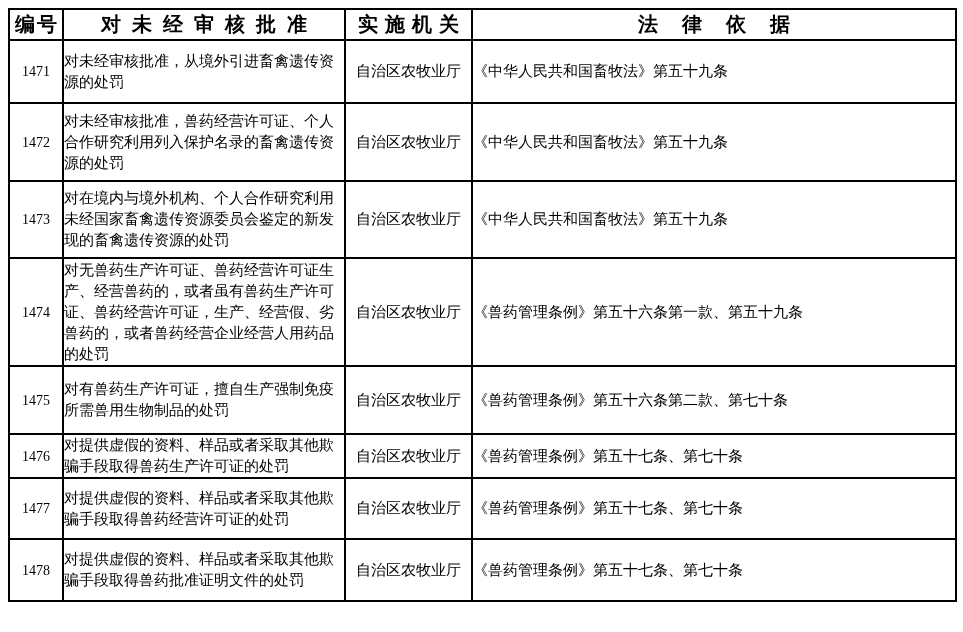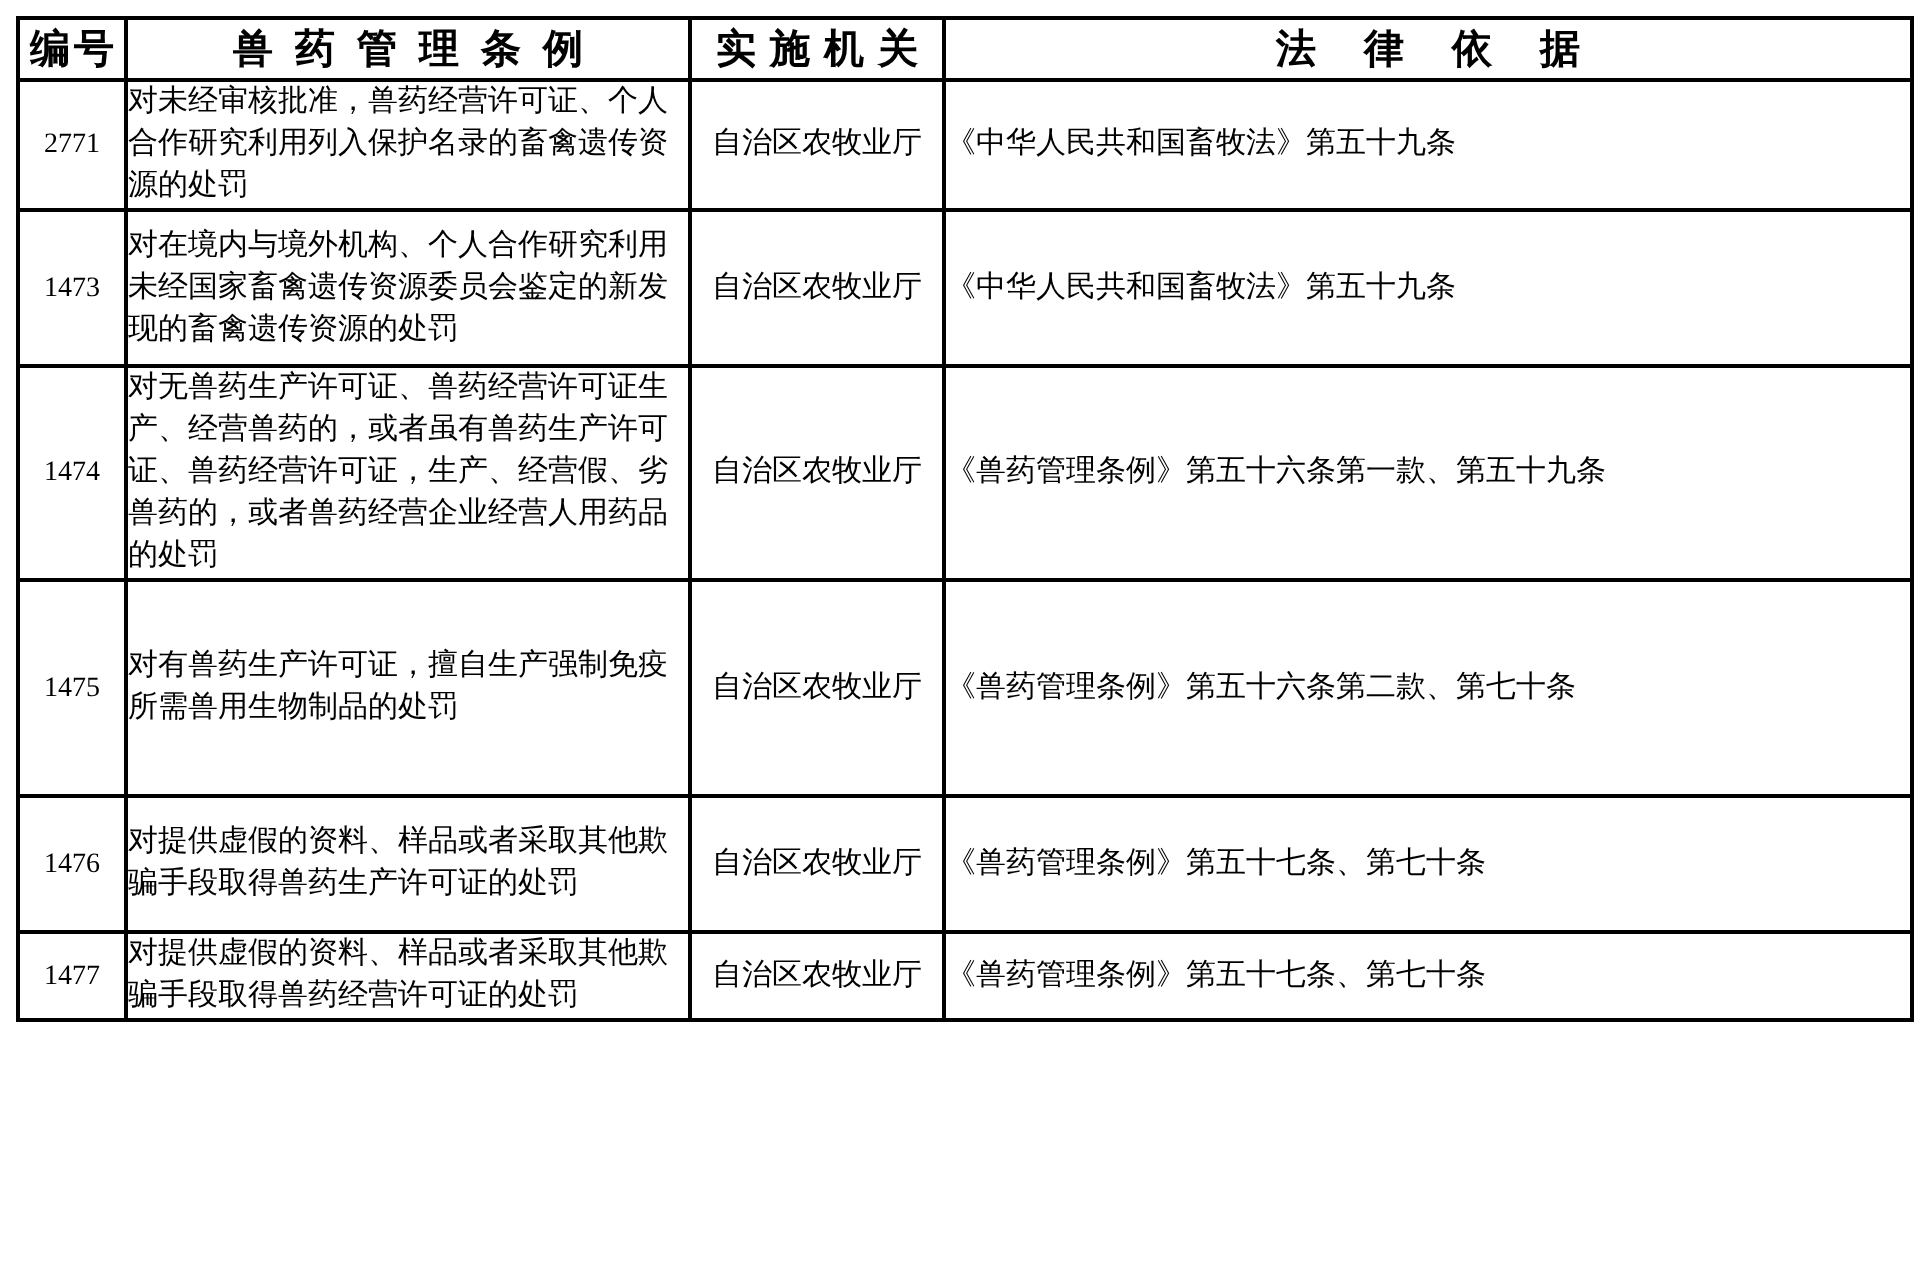--- a/index.html
+++ b/index.html
@@ -75,28 +75,34 @@
 <table class="permits">
   <colgroup>
     <col style="width:54px">
     <col style="width:282px">
     <col style="width:127px">
     <col style="width:484px">
   </colgroup>
   <thead>
     <tr>
       <th><span class="sp-id">编号</span></th>
-      <th><span class="sp-name">兽药管理条例</span></th>
+      <th><span class="sp-name">对未经审核批准</span></th>
       <th><span class="sp-agency">实施机关</span></th>
       <th><span class="sp-legal">法律依据</span></th>
     </tr>
   </thead>
   <tbody>
     <tr>
-      <td class="cell-id">2771</td>
+      <td class="cell-id">1471</td>
+      <td class="cell-name">对未经审核批准，从境外引进畜禽遗传资源的处罚</td>
+      <td class="cell-agency">自治区农牧业厅</td>
+      <td class="cell-legal">《中华人民共和国畜牧法》第五十九条</td>
+    </tr>
+    <tr>
+      <td class="cell-id">1472</td>
       <td class="cell-name">对未经审核批准，兽药经营许可证、个人合作研究利用列入保护名录的畜禽遗传资源的处罚</td>
       <td class="cell-agency">自治区农牧业厅</td>
       <td class="cell-legal">《中华人民共和国畜牧法》第五十九条</td>
     </tr>
     <tr>
       <td class="cell-id">1473</td>
       <td class="cell-name">对在境内与境外机构、个人合作研究利用未经国家畜禽遗传资源委员会鉴定的新发现的畜禽遗传资源的处罚</td>
       <td class="cell-agency">自治区农牧业厅</td>
       <td class="cell-legal">《中华人民共和国畜牧法》第五十九条</td>
     </tr>
@@ -117,14 +123,20 @@
       <td class="cell-name">对提供虚假的资料、样品或者采取其他欺骗手段取得兽药生产许可证的处罚</td>
       <td class="cell-agency">自治区农牧业厅</td>
       <td class="cell-legal">《兽药管理条例》第五十七条、第七十条</td>
     </tr>
     <tr>
       <td class="cell-id">1477</td>
       <td class="cell-name">对提供虚假的资料、样品或者采取其他欺骗手段取得兽药经营许可证的处罚</td>
       <td class="cell-agency">自治区农牧业厅</td>
       <td class="cell-legal">《兽药管理条例》第五十七条、第七十条</td>
     </tr>
+    <tr>
+      <td class="cell-id">1478</td>
+      <td class="cell-name">对提供虚假的资料、样品或者采取其他欺骗手段取得兽药批准证明文件的处罚</td>
+      <td class="cell-agency">自治区农牧业厅</td>
+      <td class="cell-legal">《兽药管理条例》第五十七条、第七十条</td>
+    </tr>
   </tbody>
 </table>
 
 </body></html>

